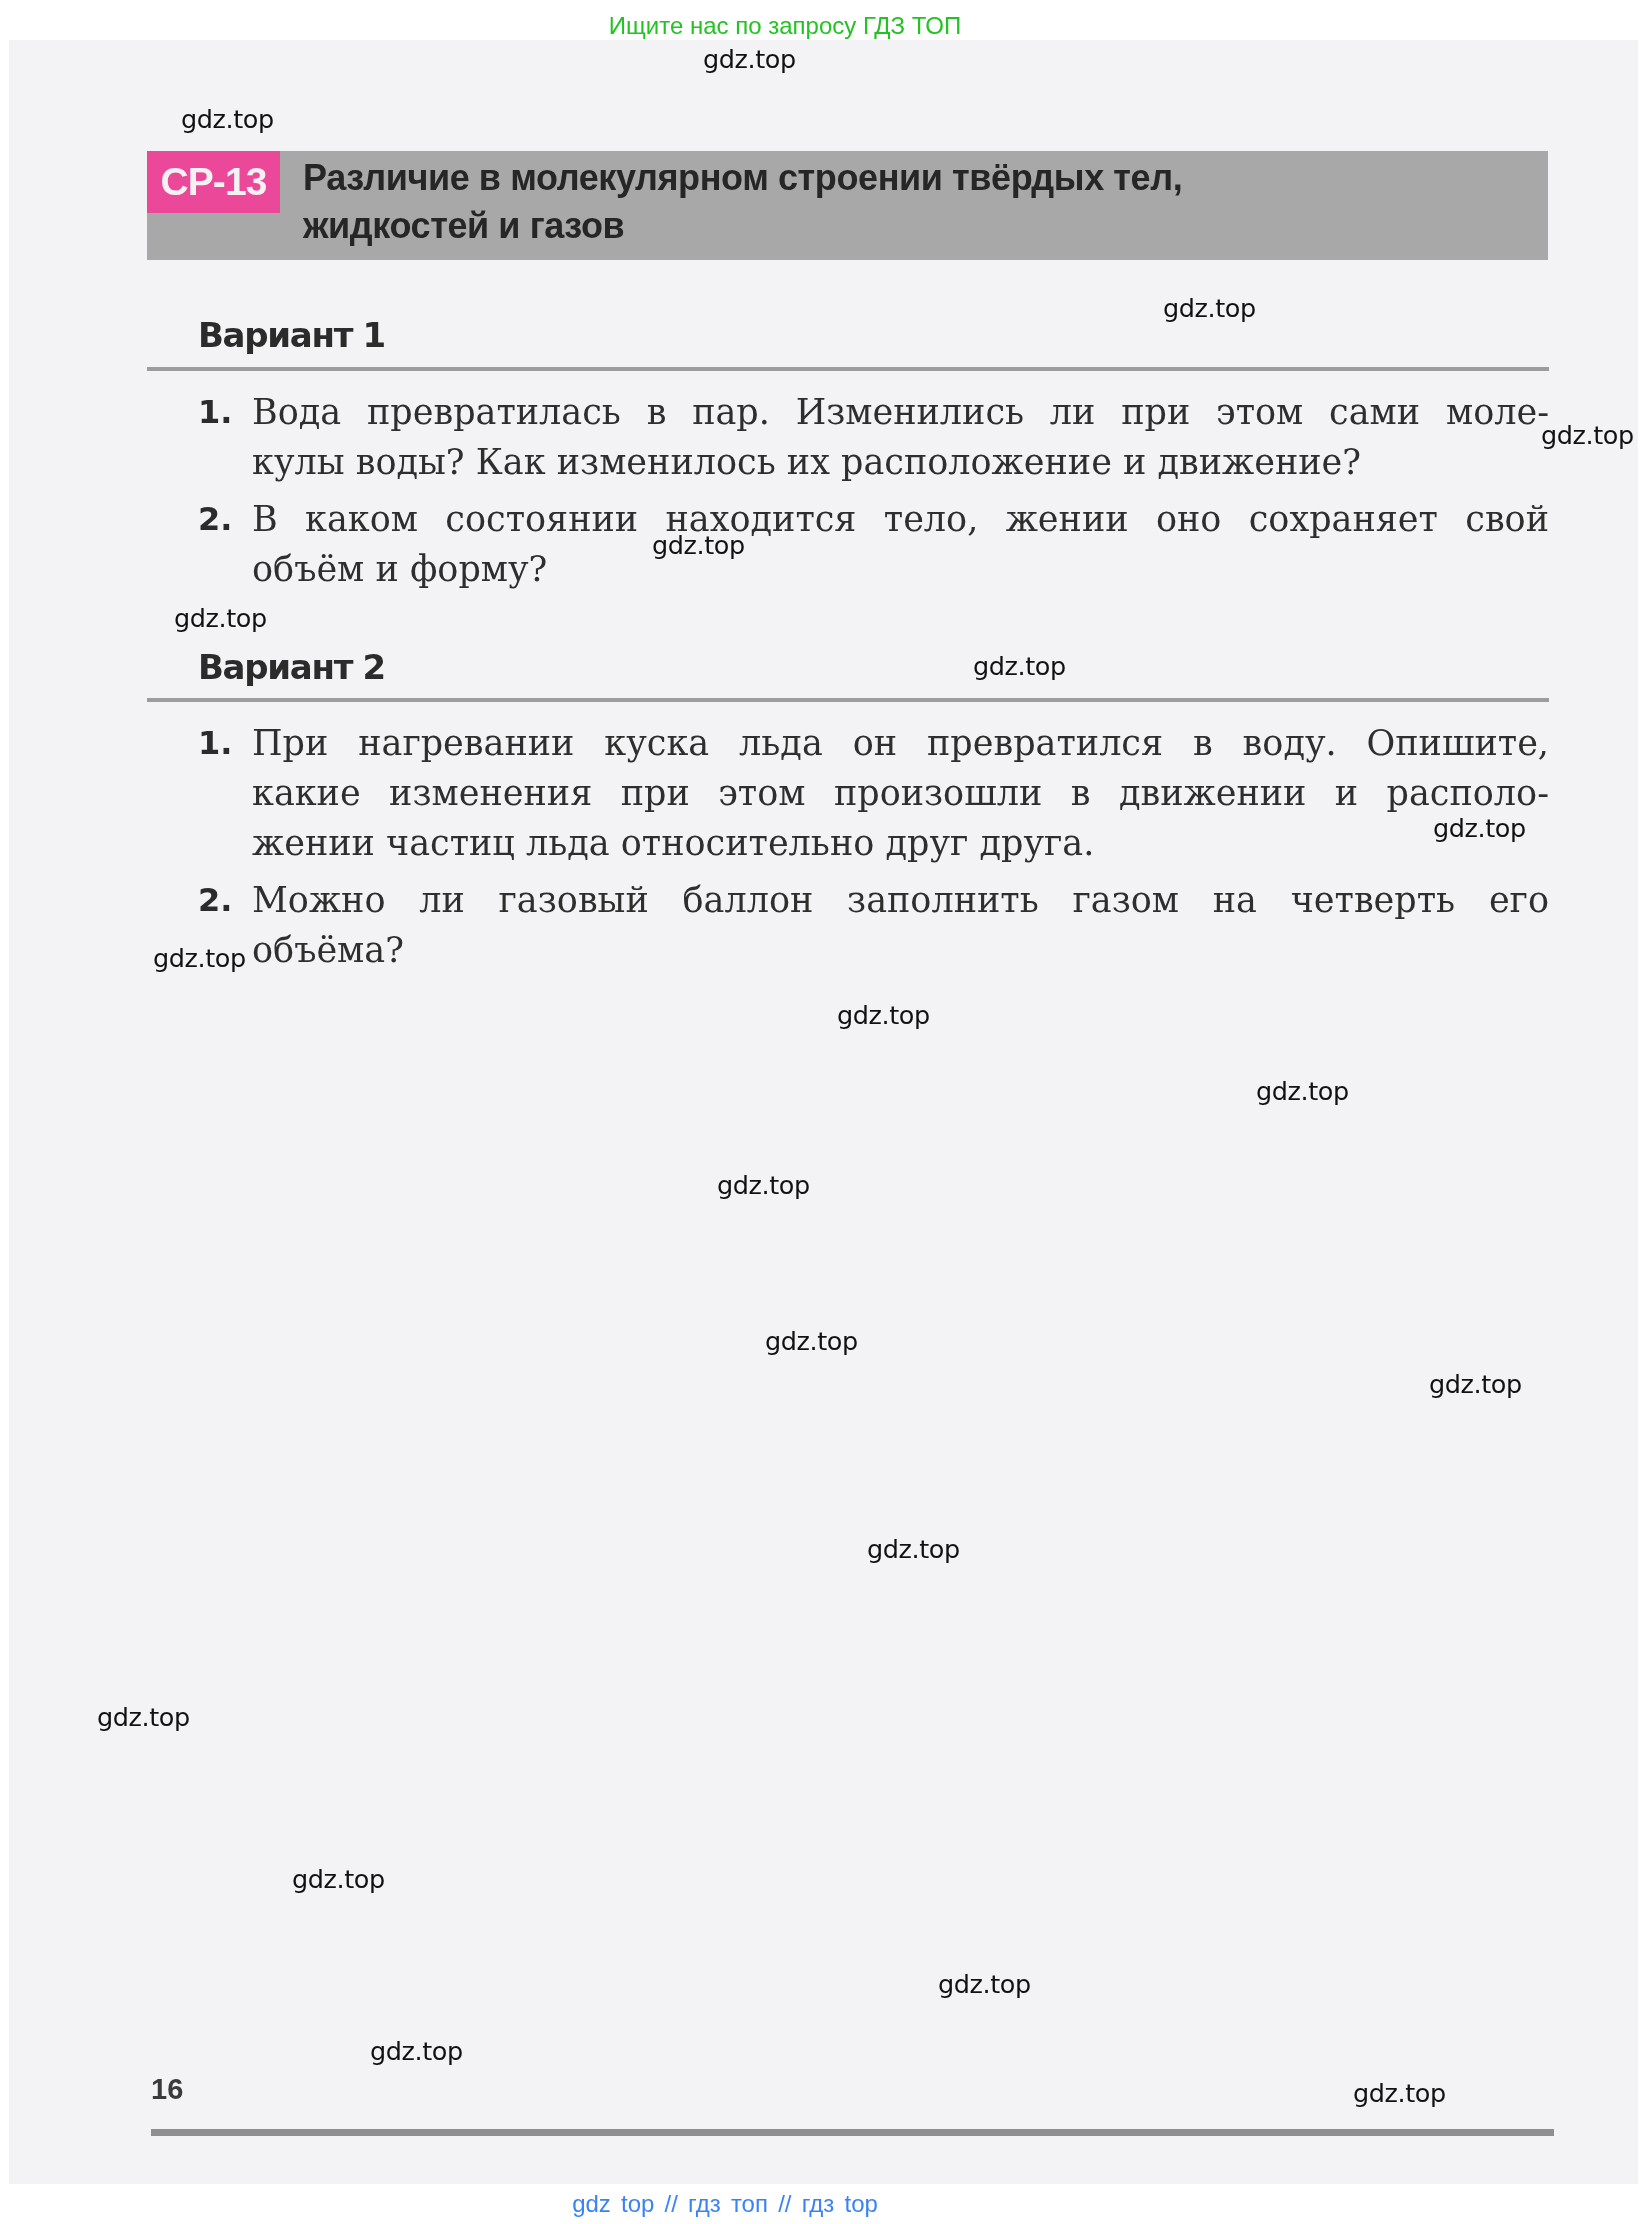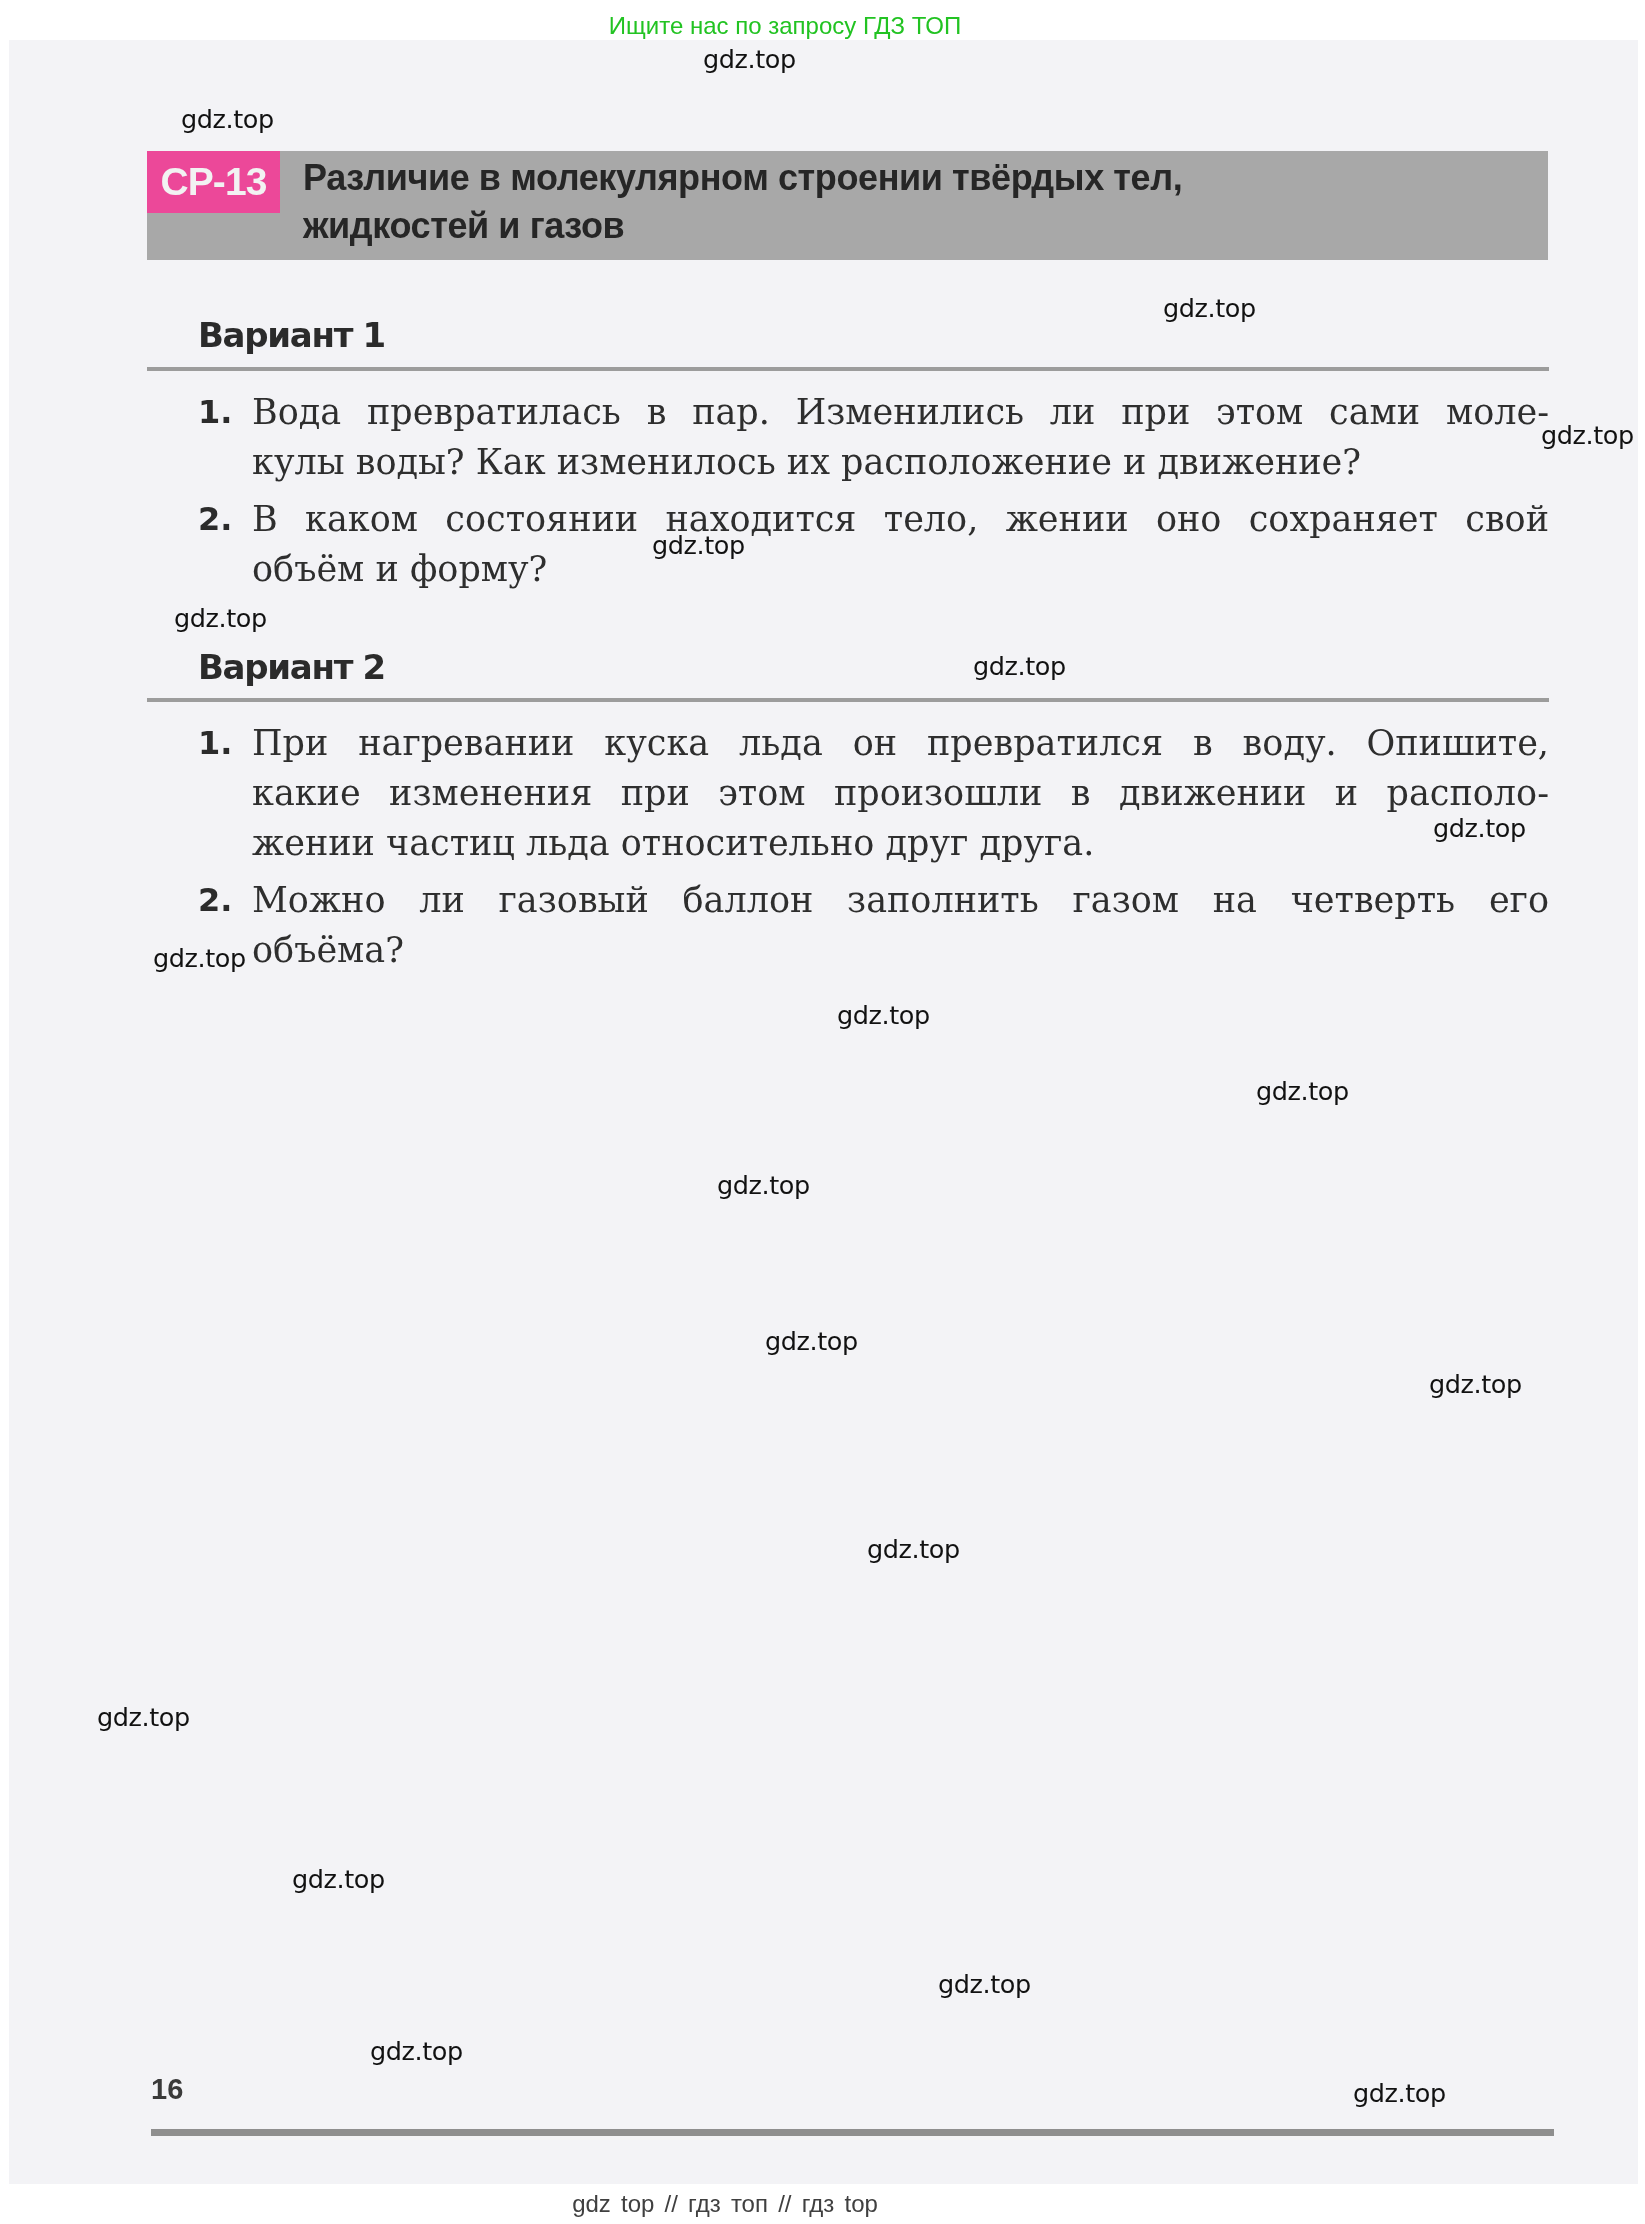--- a/index.html
+++ b/index.html
@@ -63,21 +63,21 @@
     position: absolute; left: 151px; top: 2073px;
     font-family: "Liberation Sans", sans-serif; font-weight: bold;
     font-size: 29px; line-height: 32px; color: #3a3a3a;
   }
   .bottom-rule {
     position: absolute; left: 151px; top: 2129px; width: 1403px; height: 7px;
     background: #8e8e8e;
   }
   .bottom-banner {
     position: absolute; left: 0; top: 2184px; width: 1450px; height: 40px;
-    background: #ffffff; text-align: center; color: #404040;
+    background: #ffffff; text-align: center; color: #3b82f6;
     font-size: 24px; line-height: 40px; word-spacing: 3.5px;
   }
   .watermark {
     position: absolute; font-family: "DejaVu Sans", sans-serif;
     font-size: 25.5px; line-height: 30px; color: #111111; white-space: nowrap;
     letter-spacing: -0.4px;
     text-align: center;
   }
 </style>
 </head>

